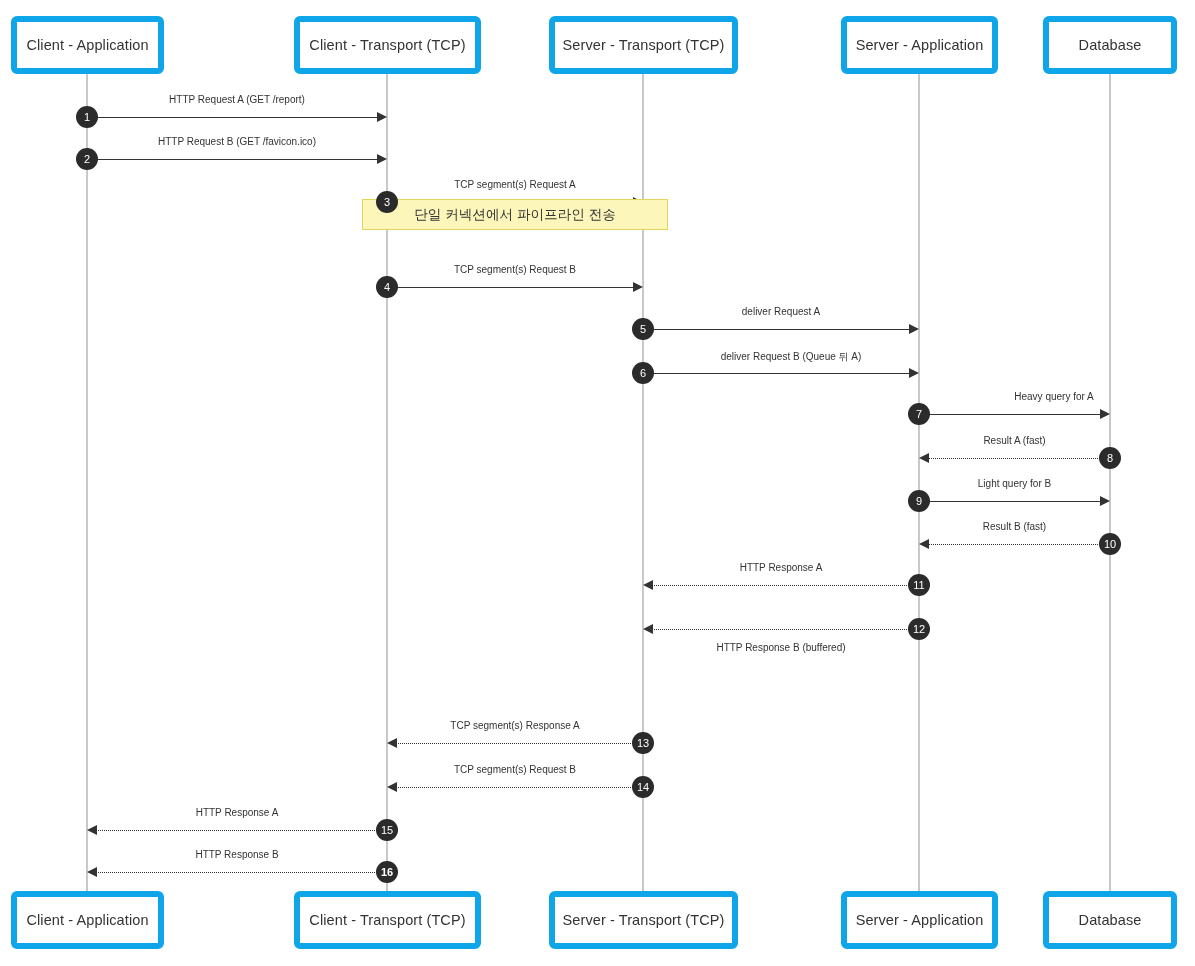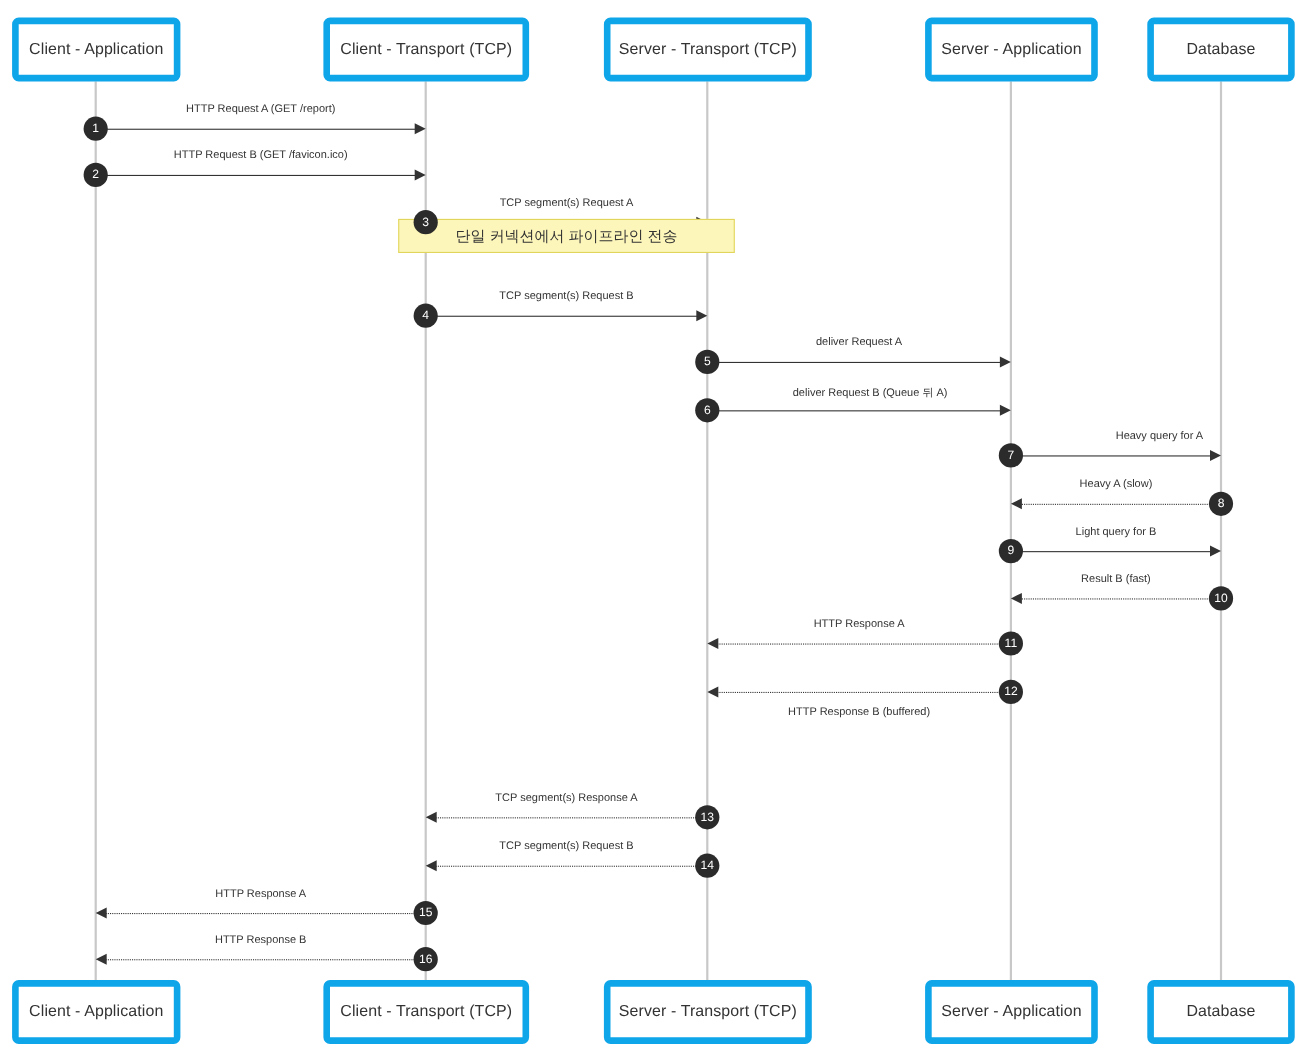--- a/index.html
+++ b/index.html
@@ -155,21 +155,21 @@
     <div class="msg-line" style="left: 643px; width: 270px; top: 373px;"></div>
     <div class="arrow-head right" style="top: 368px; left: 909px;"></div>
     <div class="msg-label" style="left: 781px; top: 350px; margin-left: 10px;">deliver Request B (Queue 뒤 A)</div>
     <div class="seq-num" style="left: 632px; top: 362px;">6</div>
     <div class="msg-line" style="left: 919px; width: 185px; top: 414px;"></div>
     <div class="arrow-head right" style="top: 409px; left: 1100px;"></div>
     <div class="msg-label" style="left: 1054px; top: 391px;">Heavy query for A</div>
     <div class="seq-num" style="left: 908px; top: 403px;">7</div>
     <div class="msg-line dashed" style="left: 925px; width: 185px; top: 458px;"></div>
     <div class="arrow-head left" style="top: 453px; left: 919px;"></div>
-    <div class="msg-label" style="left: 1014.5px; top: 435px;">Heavy A (slow)</div>
+    <div class="msg-label" style="left: 1014.5px; top: 435px;">Result A (fast)</div>
     <div class="seq-num" style="left: 1099px; top: 447px;">8</div>
     <div class="msg-line" style="left: 919px; width: 185px; top: 501px;"></div>
     <div class="arrow-head right" style="top: 496px; left: 1100px;"></div>
     <div class="msg-label" style="left: 1014.5px; top: 478px;">Light query for B</div>
     <div class="seq-num" style="left: 908px; top: 490px;">9</div>
     <div class="msg-line dashed" style="left: 925px; width: 185px; top: 544px;"></div>
     <div class="arrow-head left" style="top: 539px; left: 919px;"></div>
     <div class="msg-label" style="left: 1014.5px; top: 521px;">Result B (fast)</div>
     <div class="seq-num" style="left: 1099px; top: 533px;">10</div>
     <div class="msg-line dashed" style="left: 649px; width: 270px; top: 585px;"></div>
@@ -188,17 +188,17 @@
     <div class="arrow-head left" style="top: 782px; left: 387px;"></div>
     <div class="msg-label" style="left: 515px; top: 764px;">TCP segment(s) Request B</div>
     <div class="seq-num" style="left: 632px; top: 776px;">14</div>
     <div class="msg-line dashed" style="left: 93px; width: 294px; top: 830px;"></div>
     <div class="arrow-head left" style="top: 825px; left: 87px;"></div>
     <div class="msg-label" style="left: 237px; top: 807px;">HTTP Response A</div>
     <div class="seq-num" style="left: 376px; top: 819px;">15</div>
     <div class="msg-line dashed" style="left: 93px; width: 294px; top: 872px;"></div>
     <div class="arrow-head left" style="top: 867px; left: 87px;"></div>
     <div class="msg-label" style="left: 237px; top: 849px;">HTTP Response B</div>
-    <div class="seq-num" style="left: 376px; top: 861px;">16</div>
+    <div class="seq-num" style="left: 376px; top: 861px; font-weight: bold;">16</div>
     <div class="note" style="left: 362px; top: 199px; width: 306px; height: 31px;">
       <div>단일 커넥션에서 파이프라인 전송</div>
     </div>
   </div>
 
 </body></html>

